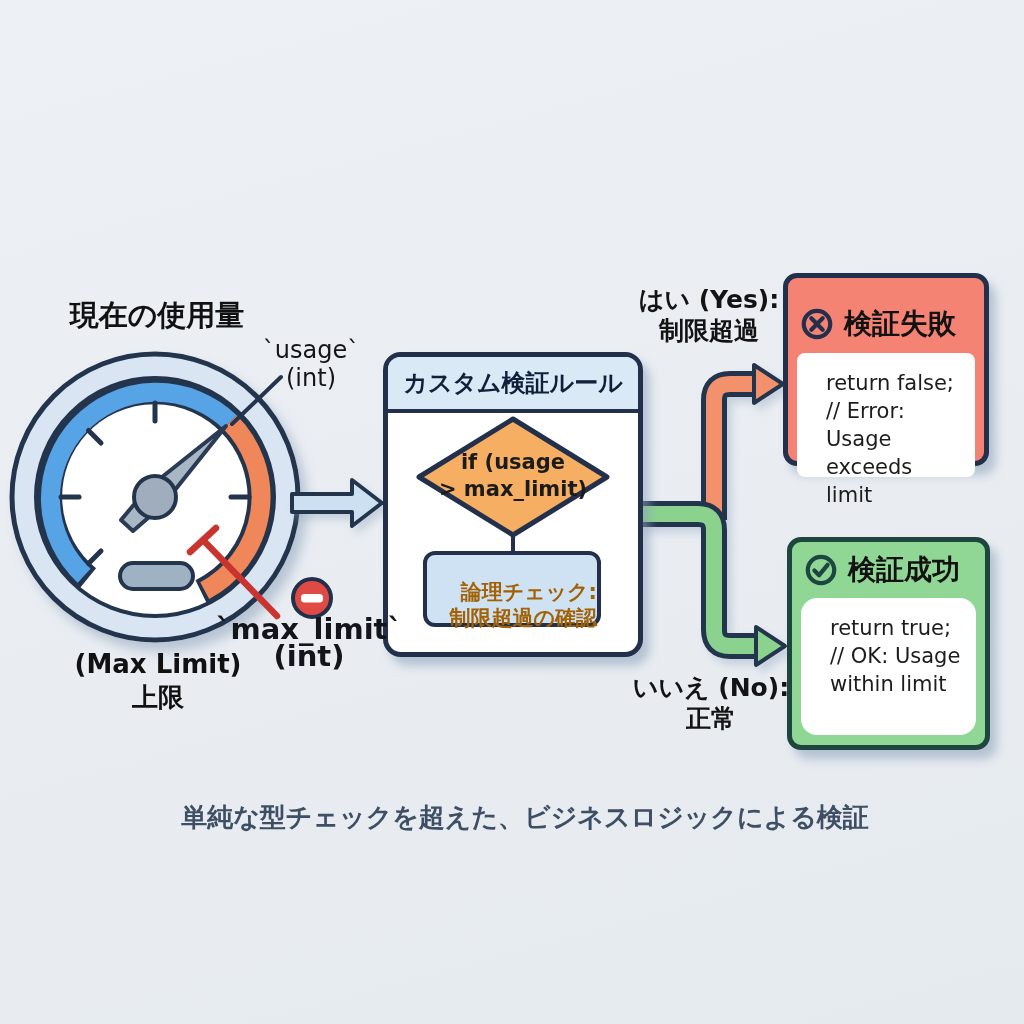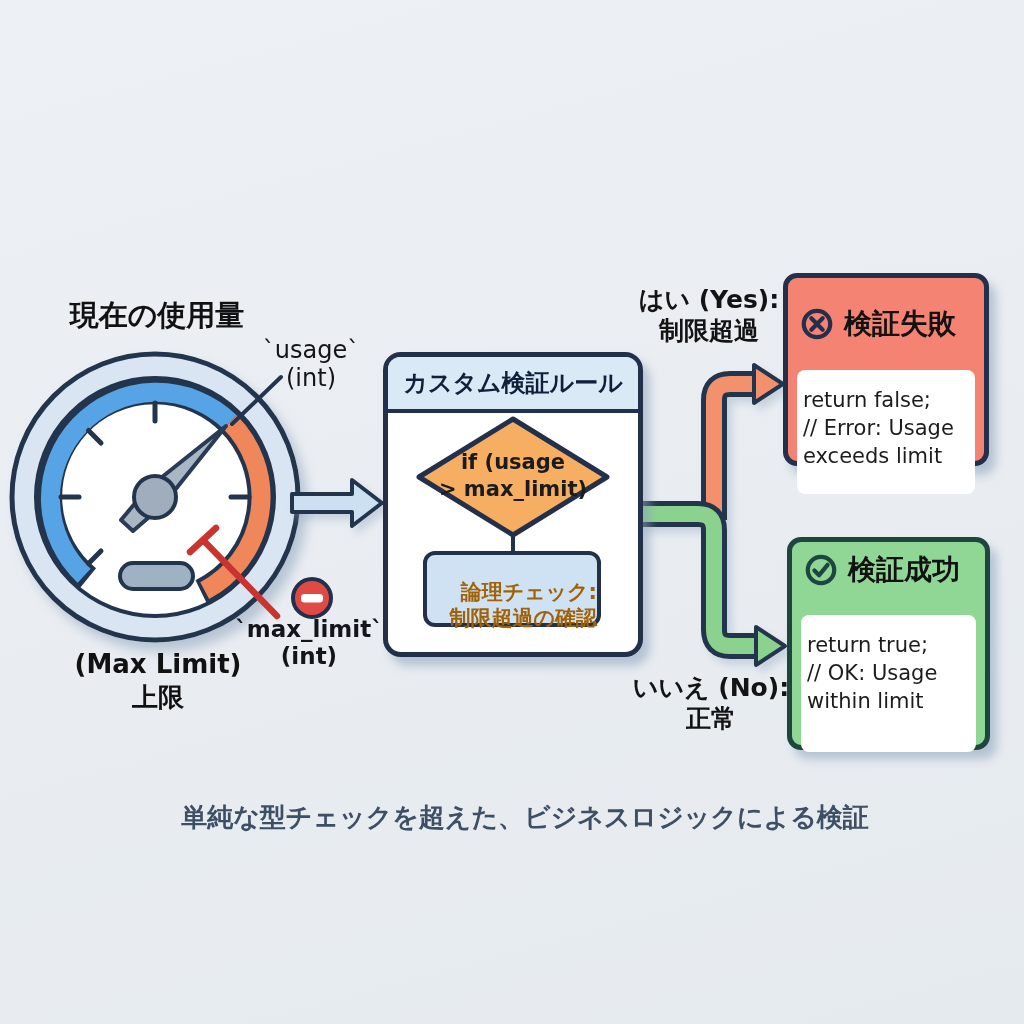--- a/index.html
+++ b/index.html
@@ -10,21 +10,21 @@
   }
   .abs{position:absolute;}
   .ctr{transform:translateX(-50%);text-align:center;}
   svg{display:block;}
   #diagram-svg{position:absolute;left:0;top:0;z-index:1;}
   .lbl{white-space:nowrap;z-index:3;}
 
   
   .gauge-title{left:157px;top:296px;font-size:29px;font-weight:700;color:#111;}
   .usage-lbl{left:311px;top:336px;font-size:24px;font-weight:400;line-height:28px;color:#14151c;}
-  .maxlimit-lbl{left:309px;top:616px;font-size:23px;font-weight:600;line-height:27px;color:#14151c;}
+  .maxlimit-lbl{left:309px;top:616px;font-size:29px;font-weight:600;line-height:27px;color:#14151c;}
   .gauge-cap{left:158px;top:648px;font-size:26px;font-weight:700;line-height:33px;color:#111;}
 
   
   .vbox{left:383px;top:352px;width:260px;height:305px;box-sizing:border-box;z-index:2;
     background:#fff;border:5px solid #22304C;border-radius:18px;
     box-shadow:7px 9px 10px rgba(141,160,185,.55);}
   .vbox-header{height:52px;border-bottom:4px solid #22304C;background:#D9E9F6;
     border-radius:12px 12px 0 0;line-height:52px;text-align:center;
     font-size:24px;font-weight:700;color:#10203A;}
   .vbox-body{position:relative;height:239px;}
@@ -43,24 +43,24 @@
 
   
   .rbox{box-sizing:border-box;z-index:2;border-radius:14px;
     box-shadow:7px 9px 10px rgba(141,160,185,.55);}
   .fail-box{left:783px;top:273px;width:206px;height:193px;background:#F58373;border:5px solid #22304C;}
   .success-box{left:787px;top:537px;width:203px;height:213px;background:#90D795;border:5px solid #1E463E;}
   .rbox-header{display:flex;align-items:center;gap:10px;padding:0 12px;}
   .fail-box .rbox-header{height:59px;margin-top:16px;}
   .success-box .rbox-header{height:56px;}
   .rbox-title{font-size:28px;font-weight:700;color:#121212;}
-  .rbox-code{background:#fff;border-radius:8px;margin:17px 9px 10px 9px;
-    padding:16px 10px 0 6px;font-size:21px;line-height:28px;color:#1c1c1c;}
+  .rbox-code{background:#fff;border-radius:8px;margin:0 9px 10px 9px;
+    padding:16px 10px 0 29px;font-size:21px;line-height:28px;color:#1c1c1c;}
   .fail-box .rbox-code{height:108px;}
-  .success-box .rbox-code{height:121px;}
+  .success-box .rbox-code{height:121px;border-radius:16px;}
 
   
   .caption{left:20px;top:800px;width:1010px;text-align:center;
     font-size:26px;font-weight:600;color:#3E4E64;z-index:3;position:absolute;}
 </style>
 </head>
 <body>
 
 <div id="stage">
 

